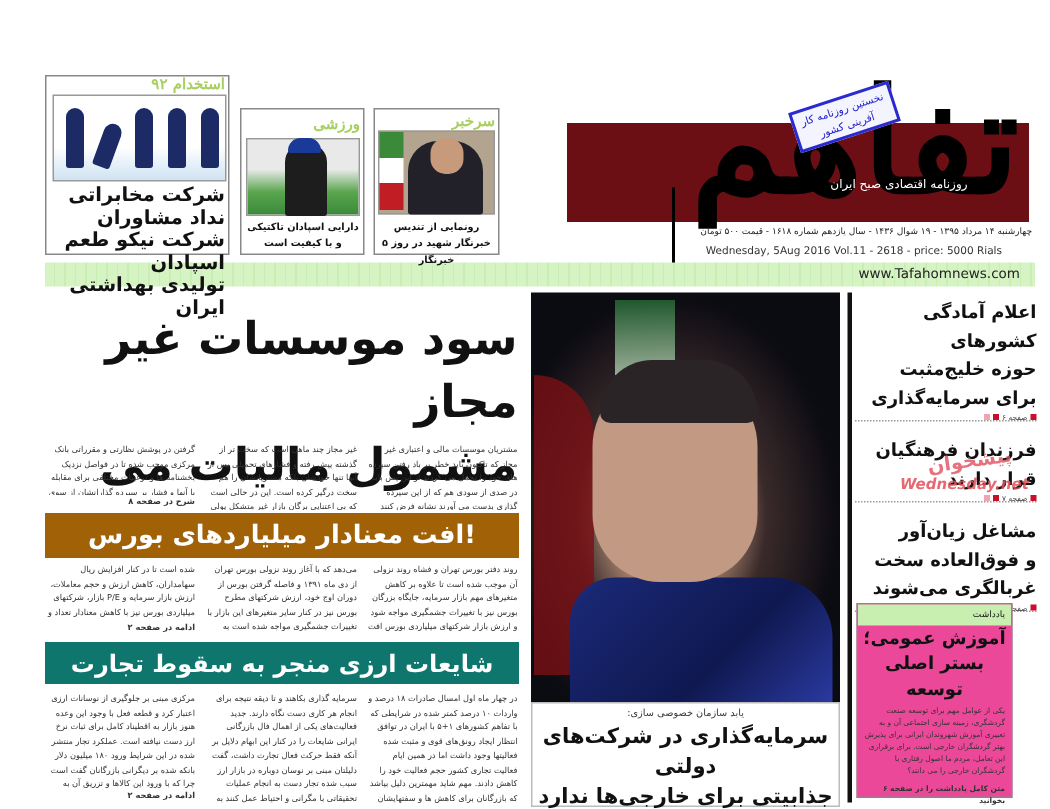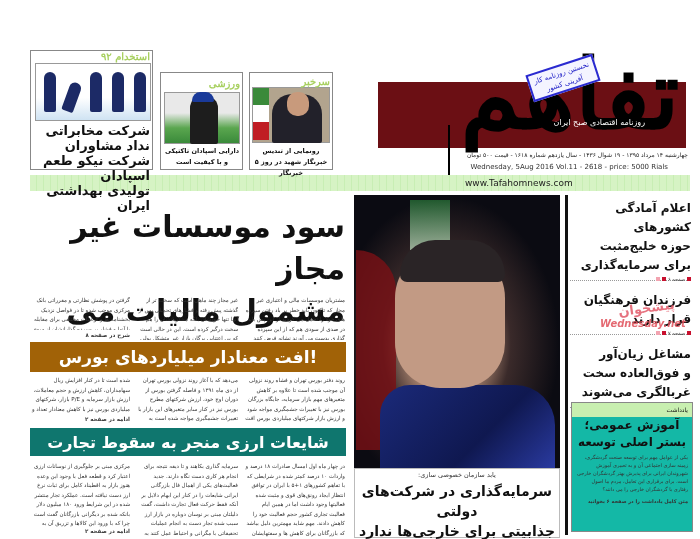--- a/index.html
+++ b/index.html
@@ -10,21 +10,21 @@
 .center{text-align:center}
 
 
 .mast-band{left:378px;top:82px;width:308px;height:66px;background:#6b0f14}
 .logo{left:450px;top:40px;width:240px;height:110px;font-family:"DejaVu Serif",serif;font-weight:bold;font-size:96px;color:#000;direction:rtl;text-align:center;line-height:110px;letter-spacing:-4px}
 .stamp{left:528px;top:64px;width:70px;height:28px;border:2px solid #2a2ad0;background:#f4f4ff;transform:rotate(-18deg);font-size:7px;color:#2222c8;line-height:11px;padding-top:2px}
 .tagline{left:505px;top:117px;width:140px;height:12px;color:#fff;font-size:8px;line-height:12px}
 .date-fa{left:460px;top:150px;width:228px;height:10px;font-size:6px;line-height:10px;color:#222}
 .date-en{left:460px;top:162px;width:228px;height:10px;font-size:7px;line-height:10px;color:#333;text-align:right;padding-right:20px}
 .green-strip{left:30px;top:175px;width:660px;height:16px;background:repeating-linear-gradient(90deg,#d6f3c4 0 6px,#c8eeb4 6px 7px)}
-.url{left:465px;top:176px;width:215px;height:14px;font-size:9px;line-height:14px;color:#222;text-align:left}
+.url{left:465px;top:176px;width:215px;height:14px;font-size:9px;line-height:14px;color:#222;text-align:right}
 .vline{left:448px;top:125px;width:2px;height:65px;background:#000}
 
 
 .box{border:1px solid #888;background:#fff}
 .box1{left:30px;top:50px;width:123px;height:120px}
 .box1-img{left:35px;top:63px;width:116px;height:58px;background:linear-gradient(#fff 0 60%,#cfe3f3 100%);border:1px solid #999}
 .fig{position:absolute;bottom:8px;width:12px;height:40px;background:#1c2a66;border-radius:6px 6px 2px 2px}
 .box-title{font-family:"DejaVu Serif",serif;font-weight:bold;color:#a8d060;font-size:10px;line-height:12px}
 .box1-lines{left:34px;top:123px;width:116px;height:46px;font-size:13px;font-weight:bold;line-height:15px}
 .box2{left:160px;top:72px;width:83px;height:98px}
@@ -61,21 +61,21 @@
 
 
 .right-col{left:565px;top:195px;width:130px;height:340px;border-left:3px solid #111}
 .r-item{font-size:12px;font-weight:bold;line-height:19px;color:#111}
 .r-sep{height:6px;border-bottom:1px dotted #999}
 .red-sq{display:inline-block;width:4px;height:4px;background:#c8102e;margin-left:2px}
 .pink-sq{display:inline-block;width:4px;height:4px;background:#f2a3b0;margin-left:2px}
 .page-ref{font-size:5px;color:#444;line-height:8px}
 .watermark{left:600px;top:318px;width:100px;height:14px;color:#e0505a;font-size:10px;font-weight:bold;font-style:italic;opacity:.85}
 .watermark-fa{left:625px;top:300px;width:50px;height:20px;color:#e05060;font-size:13px;font-weight:bold;opacity:.8;transform:rotate(-8deg)}
-.note-box{left:571px;top:402px;width:122px;height:130px;border:1px solid #888;background:#14b8a6}
+.note-box{left:571px;top:402px;width:104px;height:130px;border:1px solid #888;background:#ec4899}
 .note-head{height:14px;background:#c8efb0;font-size:6px;line-height:14px;padding-right:4px}
 .note-title{font-size:12px;font-weight:bold;line-height:17px}
 .note-body{font-size:5px;line-height:8px;color:#333;padding:2px 4px}
 </style>
 </head>
 <body>
 
 <div class="abs mast-band"></div>
 <div class="abs vline"></div>
 <div class="abs logo">تفاهم</div>

